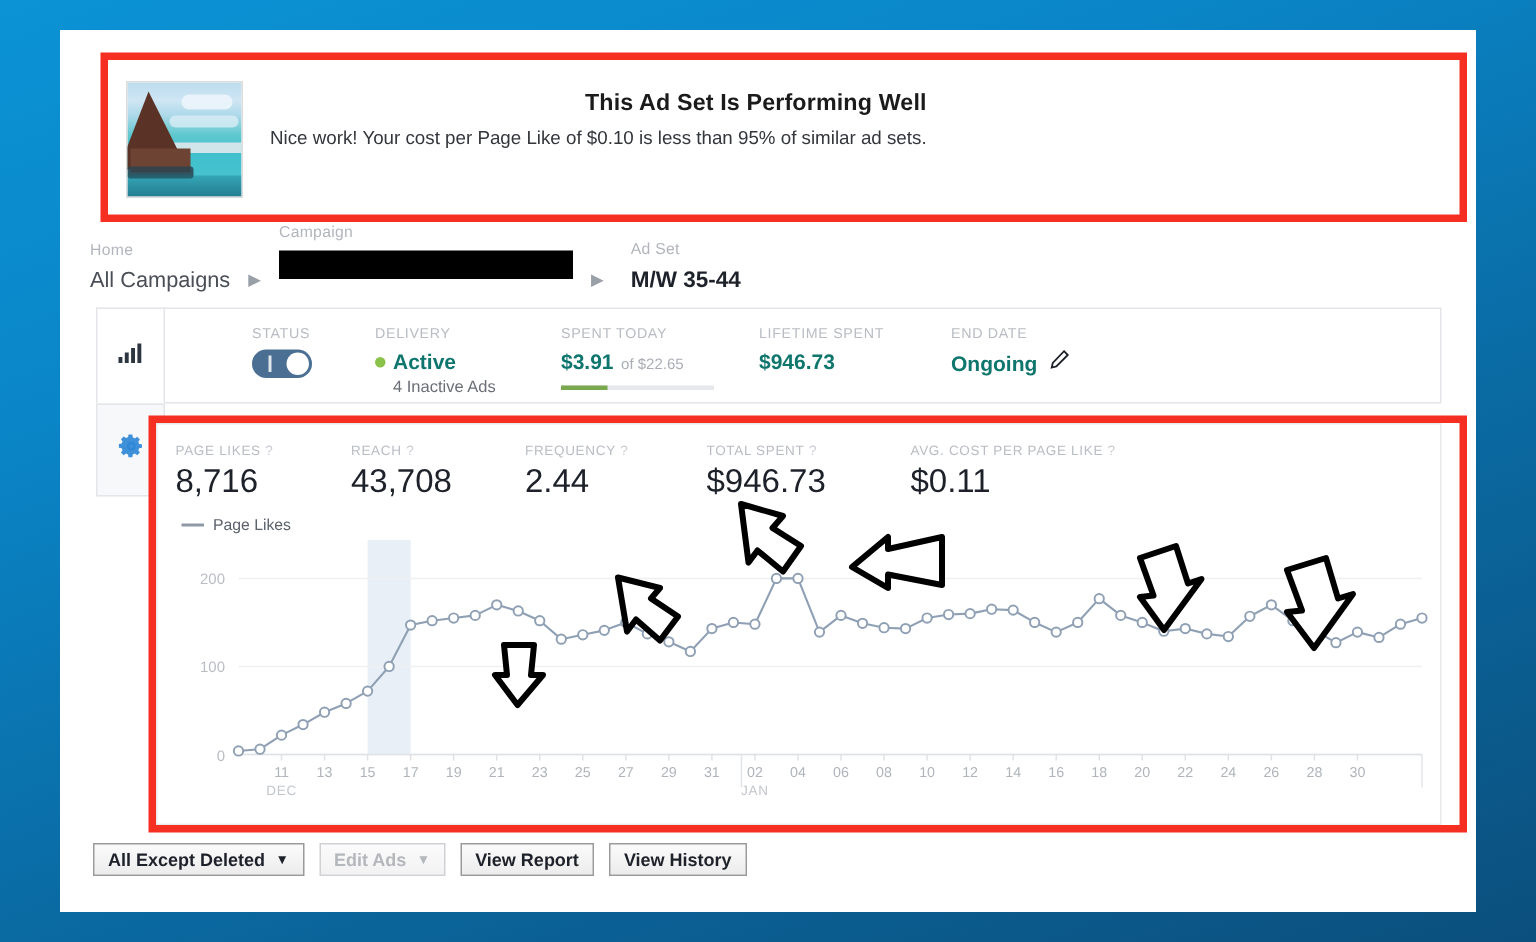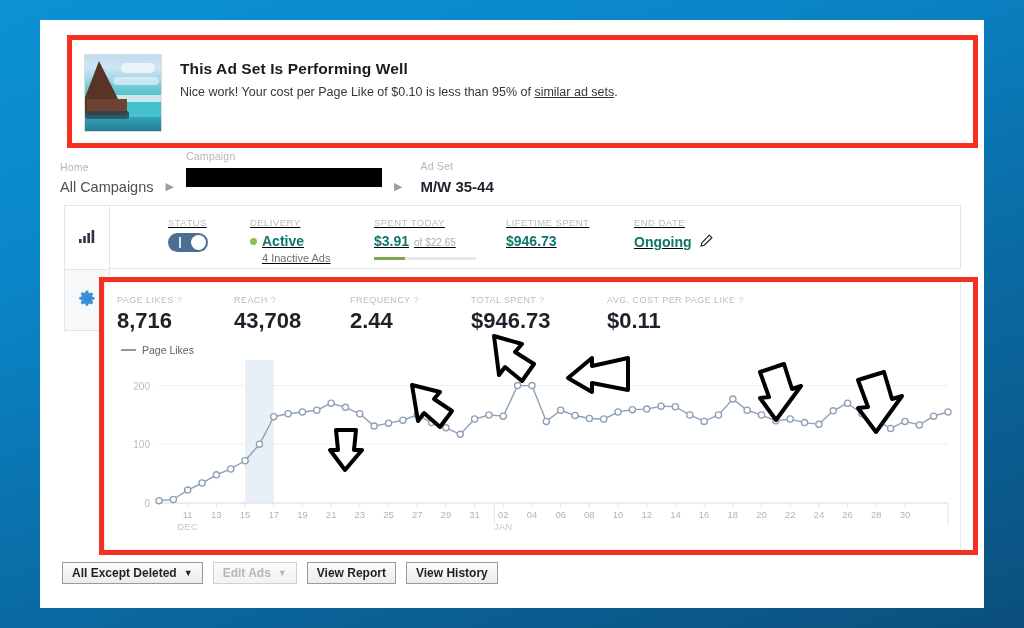--- a/index.html
+++ b/index.html
@@ -30,20 +30,21 @@
 
   
   #banner {
     position: absolute;
     left: 72px; top: 40px;
     width: 901px; height: 103px;
     background: #fff;
     display: flex;
     align-items: flex-start;
     padding: 8px 12px;
+    text-align: right;
   }
   #banner-thumb {
     width: 78px; height: 78px;
     flex: 0 0 78px;
     margin-top: 6px;
     background:
       linear-gradient(to bottom,
         #bcdcef 0%, #cfe6f4 16%, #a9d8e8 30%,
         #5fc8ce 46%, #3fc0cc 62%, #47c2cf 80%, #3ea9bd 100%);
     position: relative;
@@ -89,21 +90,21 @@
 
   #banner-text { margin-left: 18px; padding-top: 12px; }
   #banner-title {
     font-size: 15.5px; font-weight: bold; color: #1b1b1b;
     letter-spacing: .1px;
   }
   #banner-sub {
     margin-top: 7px;
     font-size: 12.5px; color: #33363b;
   }
-  #banner-link { text-decoration: underline; color: #33363b; cursor: pointer; }
+  #banner-link { color: #33363b; cursor: pointer; }
 
   
   #breadcrumb {
     position: absolute; left: 60px; top: 155px;
     width: 900px; height: 40px;
     display: flex; align-items: flex-end;
   }
   .crumb { position: relative; }
   .crumb-label {
     position: absolute; top: -18px; left: 0;
@@ -136,21 +137,20 @@
   }
 
   
   #status-card {
     position: absolute; left: 64px; top: 205px;
     width: 897px; height: 64px;
     background: #fff;
     border: 1px solid #e3e5e8;
     display: flex; align-items: flex-start;
     padding-left: 46px;
-    text-decoration: underline;
   }
   .stat-col { position: relative; padding-top: 11px; }
   .stat-label {
     font-size: 9.5px; color: #b9bdc3; letter-spacing: .45px;
     text-transform: uppercase; margin-bottom: 5px;
   }
   .stat-value { font-size: 14px; font-weight: bold; color: #0f766e; }
 
   #col-status { margin-left: 57px; width: 74px; }
   #toggle {
@@ -200,21 +200,21 @@
     display: flex;
     padding: 12px 0 0 12px;
   }
   .metric { margin-right: 24px; }
   .metric-label {
     font-size: 9px; color: #b9bdc3; letter-spacing: .45px;
     text-transform: uppercase; white-space: nowrap;
   }
   .metric-label .q { margin-left: 3px; color: #c8ccd1; }
   .metric-value {
-    font-size: 22px; font-weight: bold; color: #1d2129;
+    font-size: 22px; font-weight: normal; color: #1d2129;
     margin-top: 3px; white-space: nowrap;
   }
   #m-0 { width: 93px; }
   #m-1 { width: 92px; }
   #m-2 { width: 97px; }
   #m-3 { width: 112px; }
   #m-4 { width: 180px; }
 
   #legend {
     display: flex; align-items: center;

